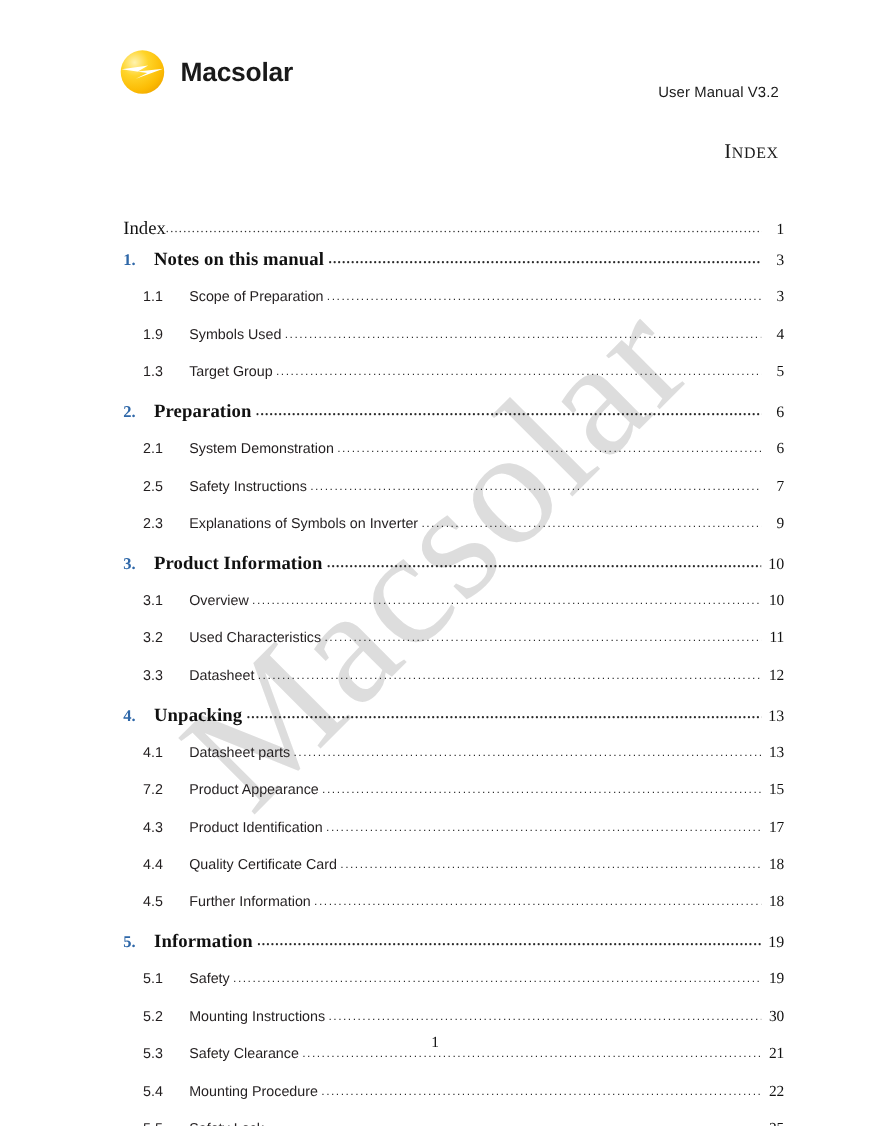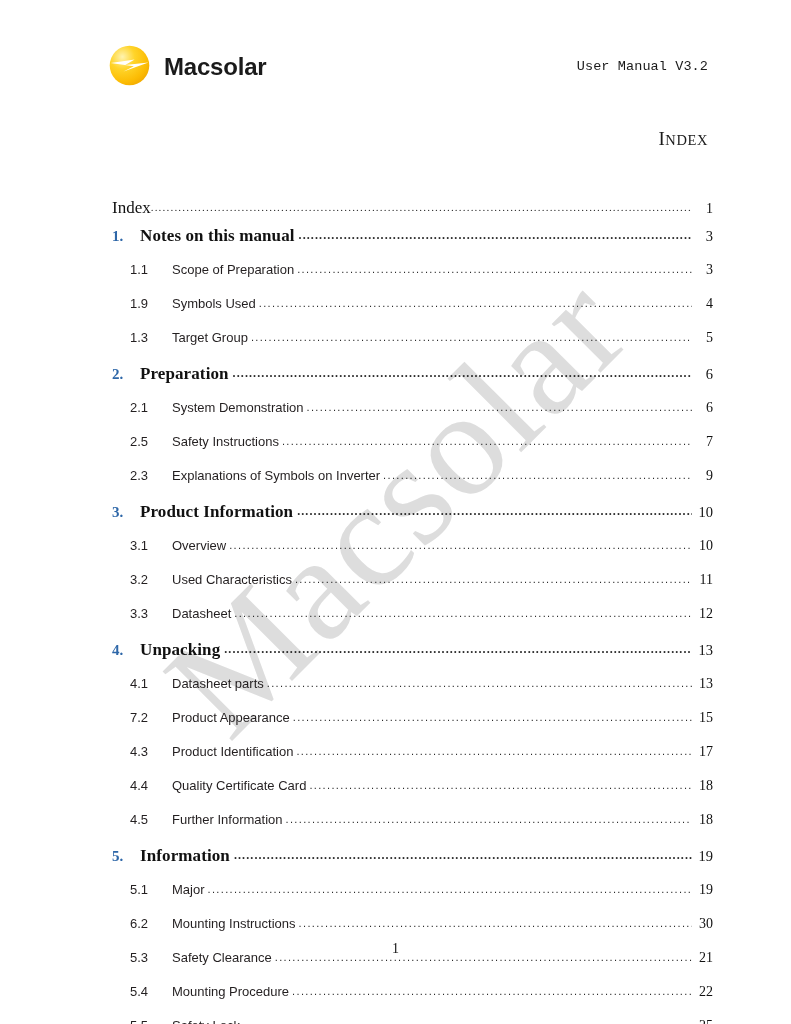--- a/index.html
+++ b/index.html
@@ -71,22 +71,22 @@
     font-size: 24px;
     font-weight: 700;
     color: #1a1a1a;
     letter-spacing: -0.2px;
     line-height: 1;
     padding-top: 2px;
   }
   .manual-version {
     position: absolute;
     right: 83px;
-    top: 15px;
-    font-family: Liberation Mono, monospace;
+    top: 32px;
+    font-family: Liberation Sans, sans-serif;
     font-size: 13.5px;
     color: #1a1a1a;
     letter-spacing: 0.1px;
   }
 
   
   .index-title {
     position: absolute;
     right: 83px;
     top: 128px;
@@ -347,26 +347,26 @@
         <span class="t-page">18</span>
       </div>
       <div class="toc-row lvl1">
         <span class="t-num">5.</span>
         <span class="t-label">Information</span>
         <span class="t-dots">............................................................................................................................................................................................................................</span>
         <span class="t-page">19</span>
       </div>
       <div class="toc-row lvl2">
         <span class="t-num">5.1</span>
-        <span class="t-label">Major</span>
+        <span class="t-label">Safety</span>
         <span class="t-dots">............................................................................................................................................................................................................................</span>
         <span class="t-page">19</span>
       </div>
       <div class="toc-row lvl2">
-        <span class="t-num">6.2</span>
+        <span class="t-num">5.2</span>
         <span class="t-label">Mounting Instructions</span>
         <span class="t-dots">............................................................................................................................................................................................................................</span>
         <span class="t-page">30</span>
       </div>
       <div class="toc-row lvl2">
         <span class="t-num">5.3</span>
         <span class="t-label">Safety Clearance</span>
         <span class="t-dots">............................................................................................................................................................................................................................</span>
         <span class="t-page">21</span>
       </div>

